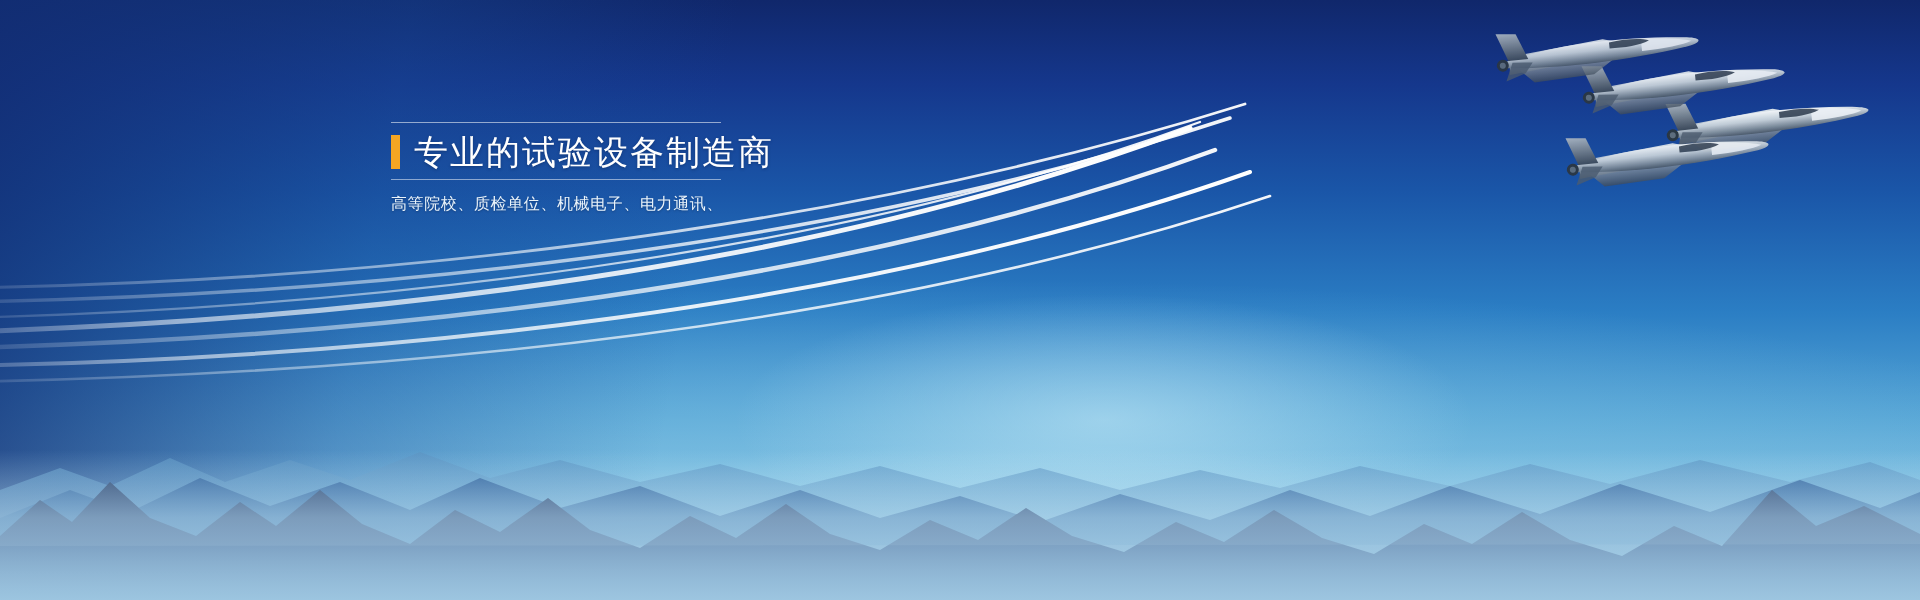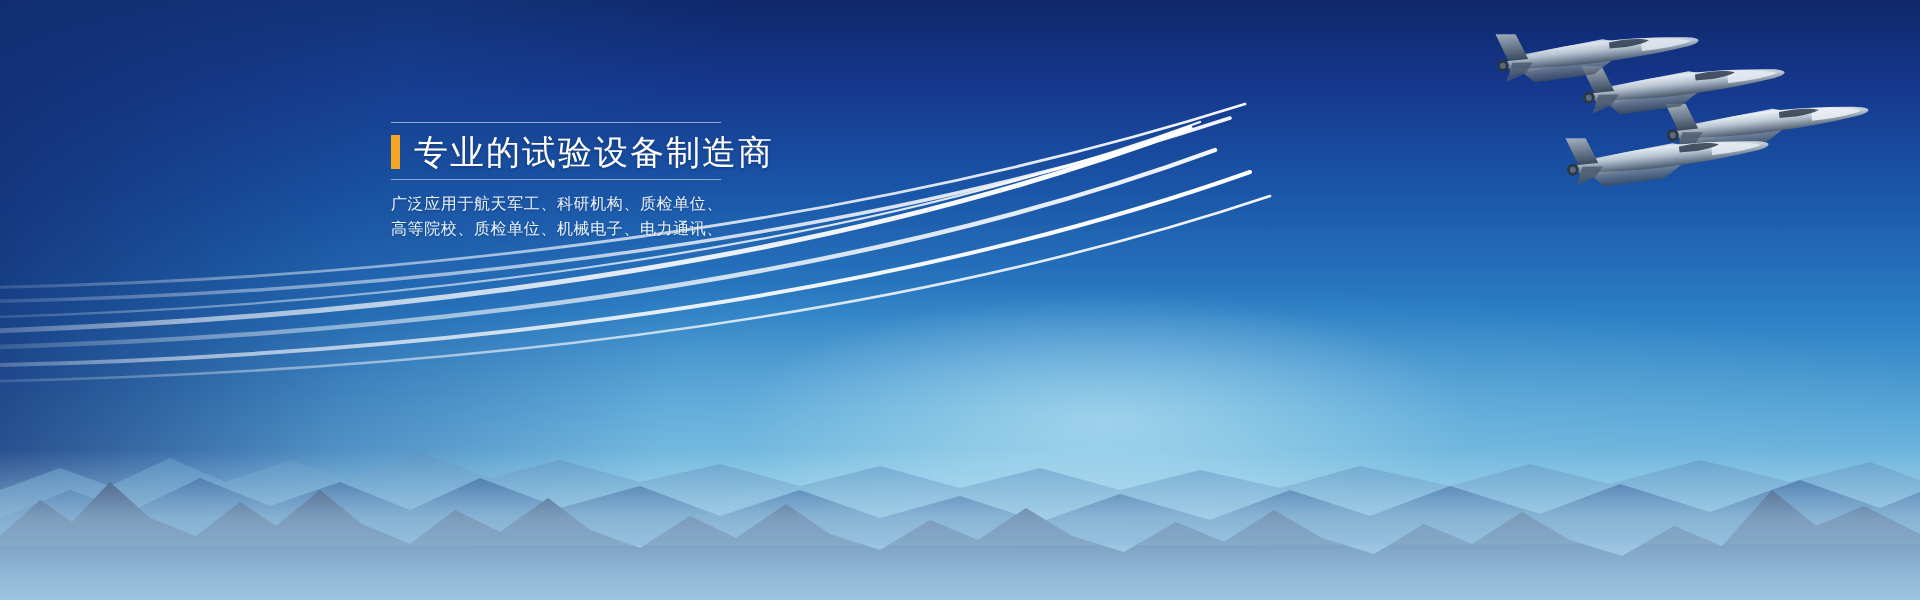--- a/index.html
+++ b/index.html
@@ -149,18 +149,17 @@
   <div class="haze"></div>
 
   <div class="copy">
     <div class="rule"></div>
     <div class="head-row">
       <span class="bar"></span>
       <span class="headline">专业的试验设备制造商</span>
     </div>
     <div class="rule bottom"></div>
     <div class="sub">
-      <div>广泛应用于航天军工、科研机构、质检单位、</div>
       <div>高等院校、质检单位、机械电子、电力通讯、</div>
     </div>
   </div>
 
 </div>
 
 </body></html>

